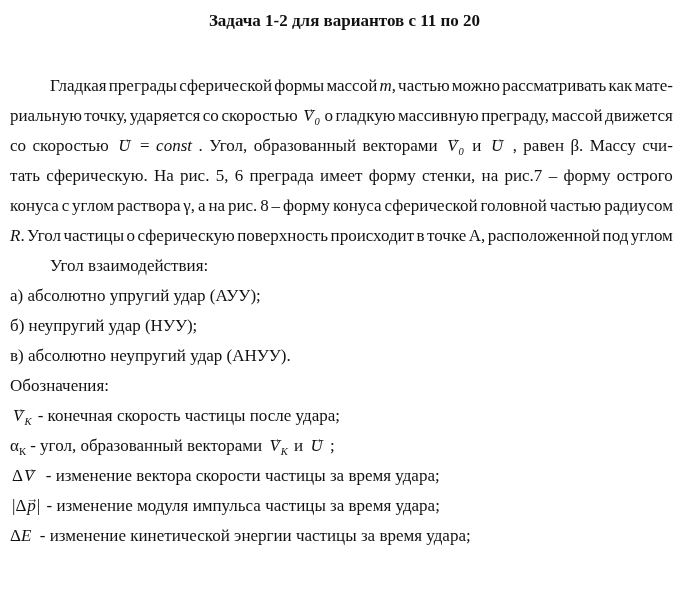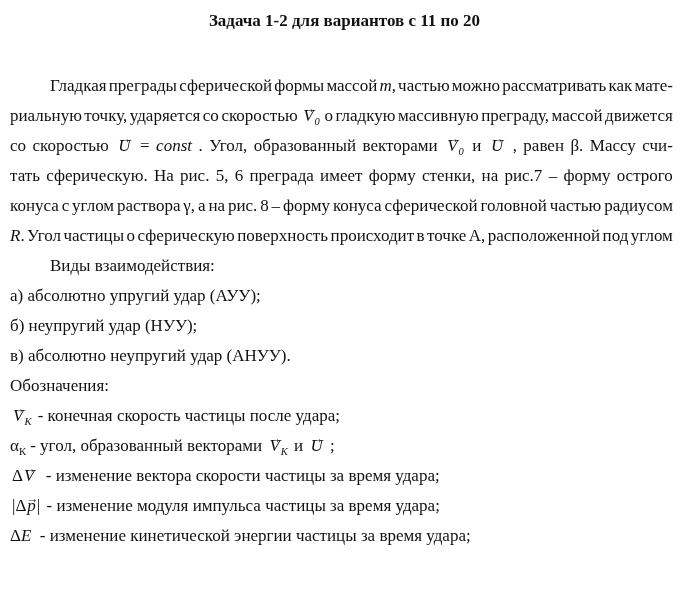--- a/index.html
+++ b/index.html
@@ -149,21 +149,21 @@
         <span class="tok">сферическую</span>
         <span class="tok">поверхность</span>
         <span class="tok">происходит</span>
         <span class="tok">в</span>
         <span class="tok">точке</span>
         <span class="tok">А,</span>
         <span class="tok">расположенной</span>
         <span class="tok">под</span>
         <span class="tok">углом</span>
       </div>
-      <div class="line indent">Виды взаимодействия:</div>
+      <div class="line indent">Угол взаимодействия:</div>
       <div class="line">а) абсолютно упругий удар (АУУ);</div>
       <div class="line">б) неупругий удар (НУУ);</div>
       <div class="line">в) абсолютно неупругий удар (АНУУ).</div>
       <div class="line">Обозначения:</div>
       <div class="line"><span class="math"><span class="vbase"><i>V</i><span class="arr">→</span></span><sub>К</sub></span> - конечная скорость частицы после удара;</div>
       <div class="line"><span>α<sub style="font-style: normal;">К</sub></span> - угол, образованный векторами <span class="math"><span class="vbase"><i>V</i><span class="arr">→</span></span><sub>К</sub></span> и <span class="math"><span class="vbase"><i>U</i><span class="arr">→</span></span></span> ;</div>
       <div class="line"><span class="math"><span class="pre">Δ</span><span class="vbase"><i>V</i><span class="arr">→</span></span></span>  - изменение вектора скорости частицы за время удара;</div>
       <div class="line"><span class="math"><span class="bar">|</span><span class="pre">Δ</span><span class="vbase"><i>p</i><span class="arr">→</span></span><span class="bar">|</span></span> - изменение модуля импульса частицы за время удара;</div>
       <div class="line">Δ<i>E</i>  - изменение кинетической энергии частицы за время удара;</div>
     </div>

